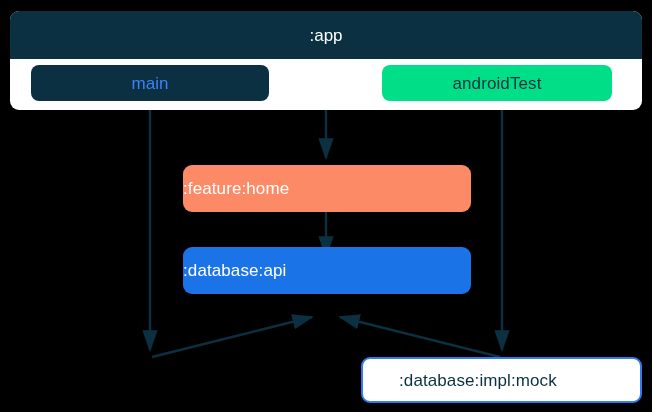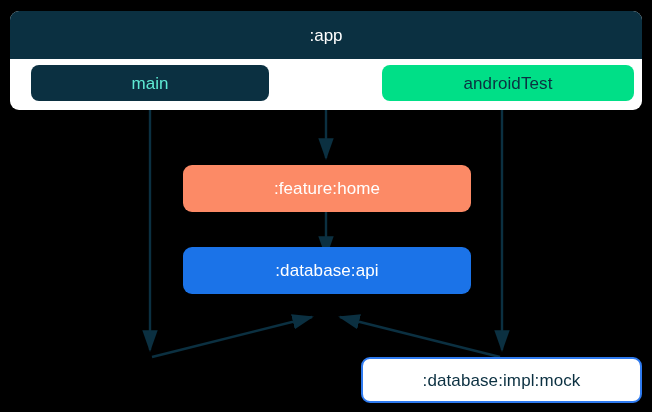--- a/index.html
+++ b/index.html
@@ -33,21 +33,20 @@
     height: 412px;
     z-index: 1;
   }
 
   
   .node {
     position: absolute;
     box-sizing: border-box;
     display: flex;
     align-items: center;
-    justify-content: center;
     border-radius: 9px;
     z-index: 2;
     white-space: nowrap;
   }
   .node-label {
     font-size: 17px;
     line-height: 1;
     letter-spacing: 0.1px;
   }
 
@@ -89,24 +88,24 @@
     justify-content: center;
     border-radius: 8px;
     top: 54px;
     height: 36px;
   }
   #node-main {
     left: 21px;
     width: 238px;
     background: #0b3041;
   }
-  #node-main .node-label { color: #5eead4; }
+  #node-main .node-label { color: #3b82f6; }
   #node-androidtest {
     left: 372px;
-    width: 252px;
+    width: 230px;
     background: #00df87;
   }
   #node-androidtest .node-label { color: #0b3041; }
 
   
   #node-feature-home {
     left: 183px;
     top: 165px;
     width: 288px;
     height: 47px;
@@ -134,21 +133,21 @@
   #node-database-impl-room .node-label { color: #0b3041; }
 
   #node-database-impl-mock {
     left: 361px;
     top: 357px;
     width: 281px;
     height: 46px;
     background: #ffffff;
     border: 2px solid #2f7bf0;
   }
-  #node-database-impl-mock .node-label { color: #0b3041; }
+  #node-database-impl-mock .node-label { color: #0b3041; margin-left: 36px; }
 </style>
 </head>
 <body>
 
 <div id="canvas">
 
   <svg id="edges" viewBox="0 0 652 412" width="652" height="412" xmlns="http://www.w3.org/2000/svg">
     <defs>
       <marker id="arrowhead" markerWidth="9" markerHeight="9" refX="8.2" refY="3.2" orient="auto" markerUnits="strokeWidth">
         <path d="M0,0 L9,3.2 L0,6.4 z" fill="#0b3041"></path>

